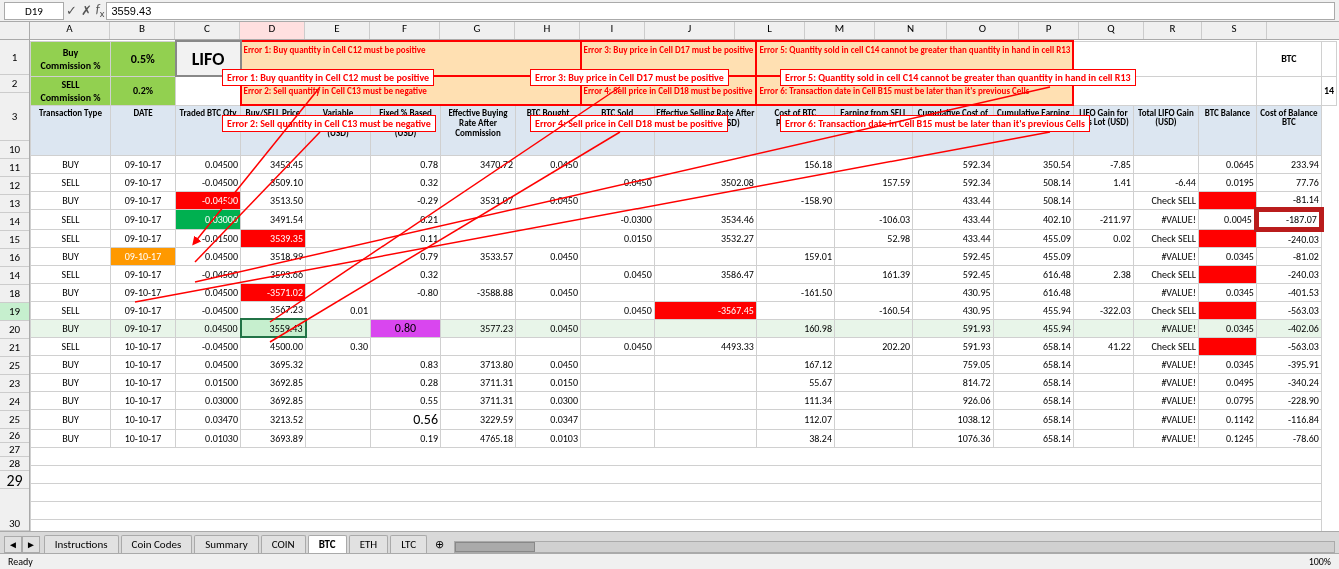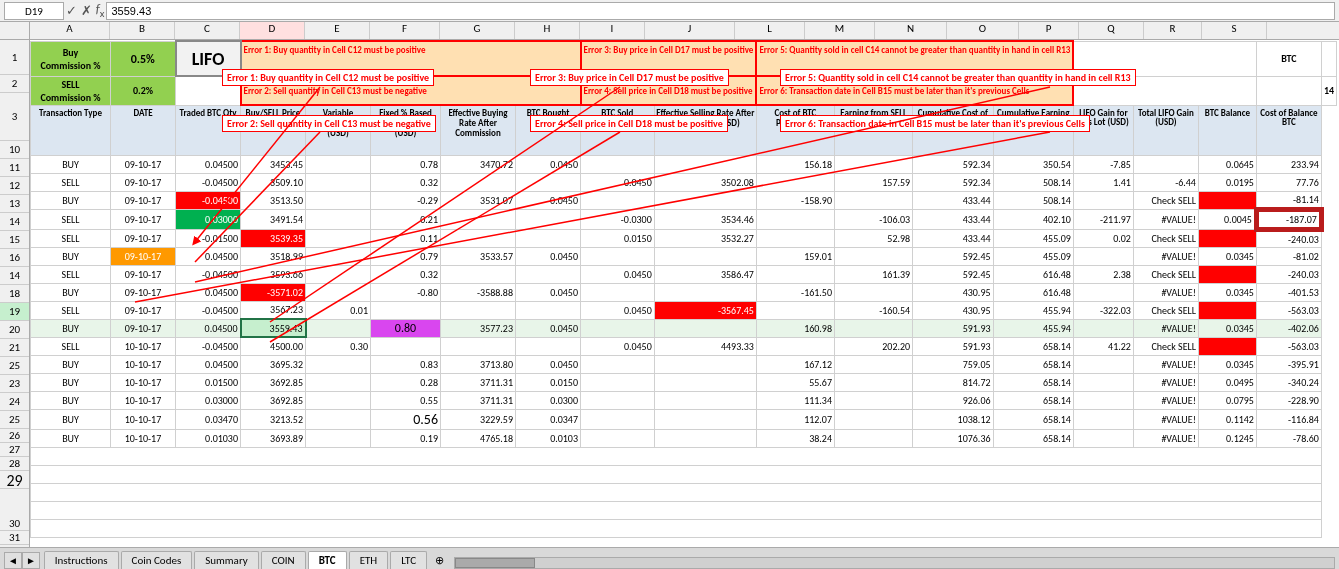--- a/index.html
+++ b/index.html
@@ -570,13 +570,18 @@
     <div class="tab active">BTC</div>
     <div class="tab">ETH</div>
     <div class="tab">LTC</div>
     <div style="font-size:11px;padding:2px 6px;cursor:pointer;">⊕</div>
 
     <div style="flex:1;height:12px;background:#d0d0d0;border:1px solid #aaa;margin:0 4px;display:flex;align-items:center;">
       <div style="width:80px;height:10px;background:#aaa;border:1px solid #888;cursor:pointer;"></div>
     </div>
   </div>
 
+  <div class="bottom-bar">
+    <span style="padding:0 8px;">Ready</span>
+    <div style="flex:1;"></div>
+    <span style="padding:0 8px;">100%</span>
+  </div>
 </div>
 
 </body></html>

